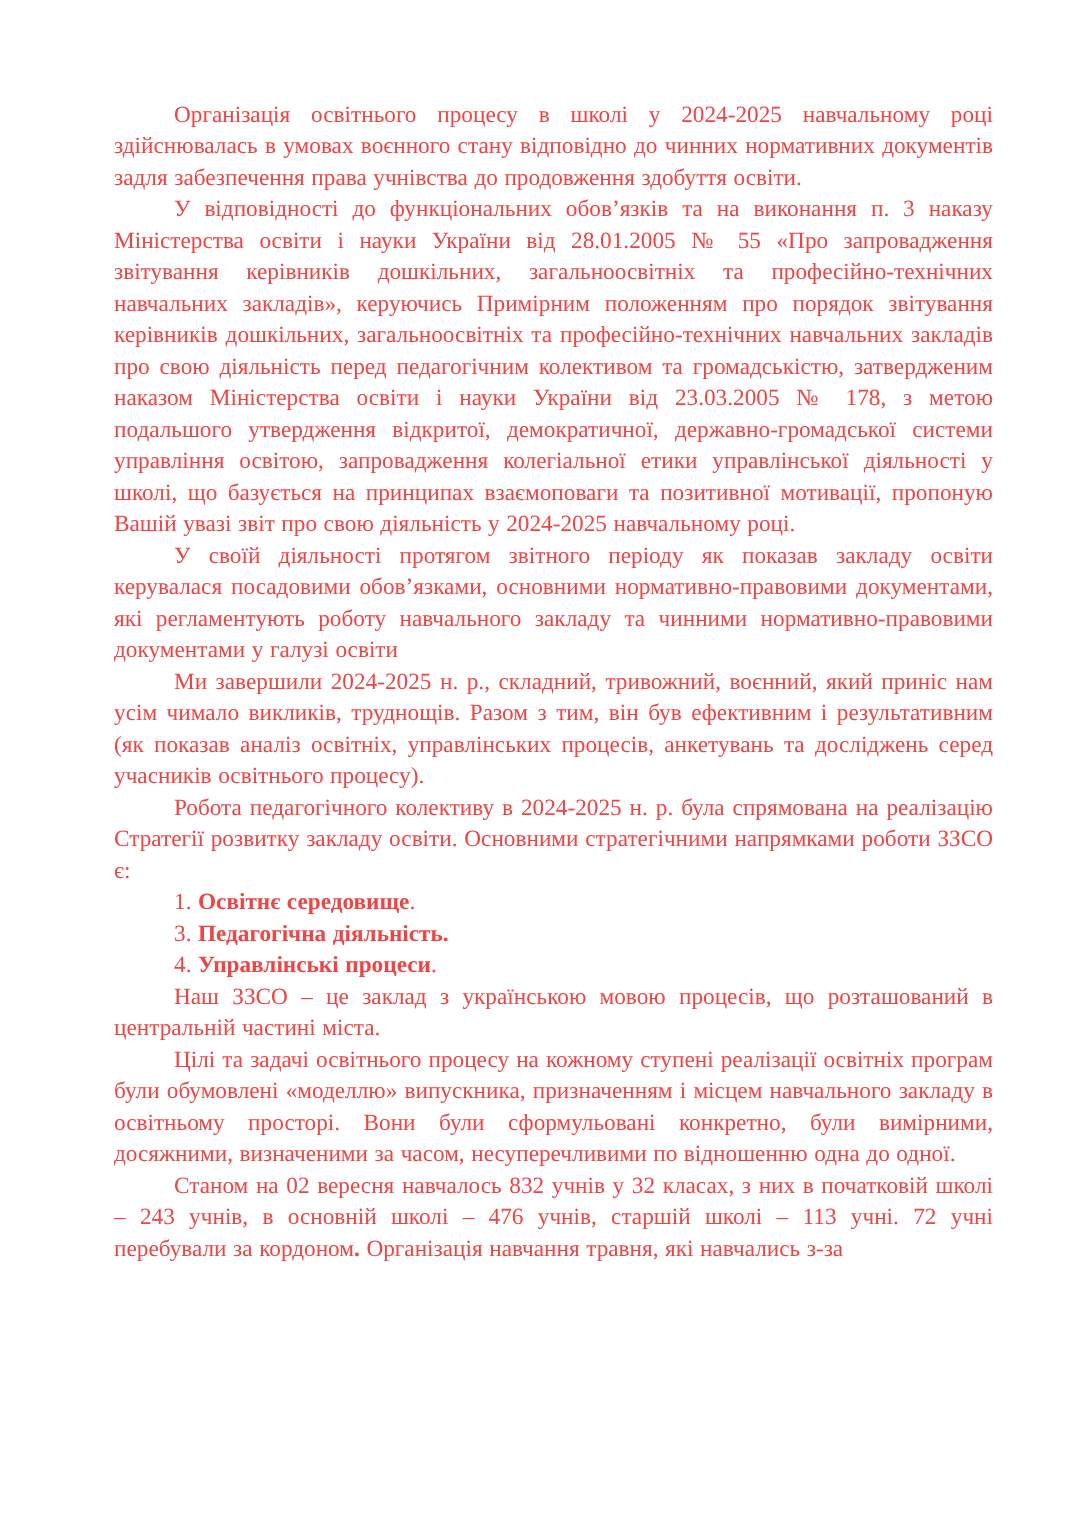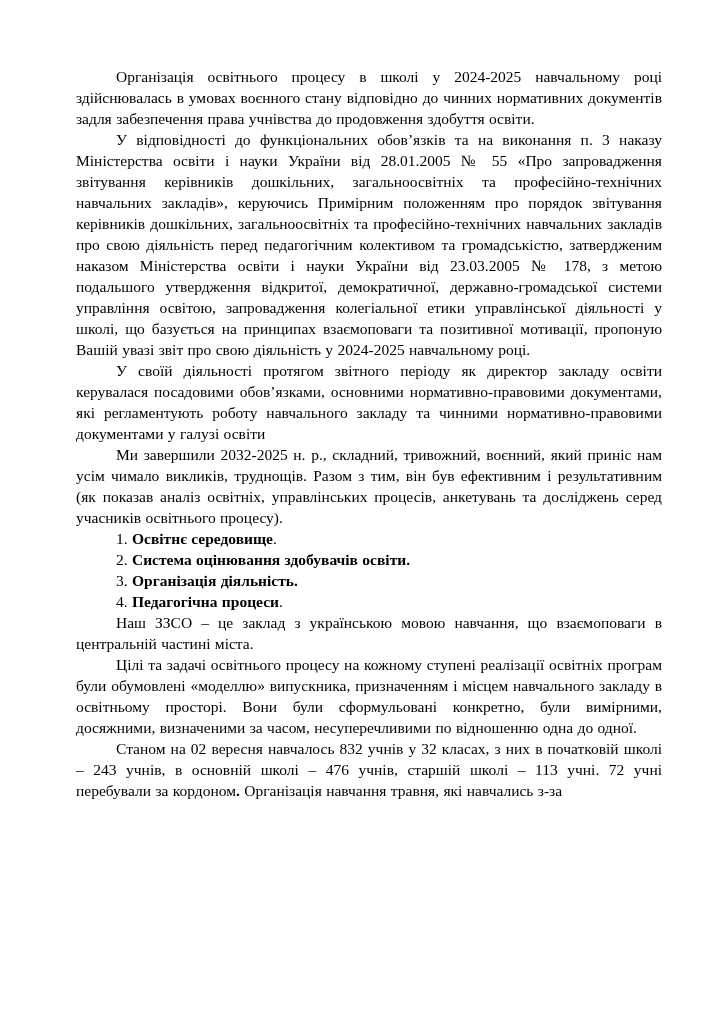--- a/index.html
+++ b/index.html
@@ -11,44 +11,44 @@
     position: relative;
     width: 716px;
     height: 1024px;
     background: #ffffff;
     overflow: hidden;
     box-sizing: border-box;
     padding: 66px 54px 60px 76px;
     font-family: "Liberation Serif", "DejaVu Serif", serif;
     font-size: 15.5px;
     line-height: 21px;
-    color: #000000;
+    color: #ef4444;
   }
   .body-text p {
     margin: 0;
     padding: 0;
     text-indent: 40px;
     text-align: justify;
     word-spacing: 0.5px;
   }
   .body-text b {
     font-weight: bold;
     margin-top: 24px;
   }
 </style>
 </head>
 <body>
 
 <div class="page">
   <div class="body-text">
       <p><span>Організація освітнього процесу в школі у 2024-2025 навчальному році здійснювалась в умовах воєнного стану відповідно до чинних нормативних документів задля забезпечення права учнівства до продовження здобуття освіти.</span></p>
       <p><span>У відповідності до функціональних обов’язків та на виконання п. 3 наказу Міністерства освіти і науки України від 28.01.2005 № 55 «Про запровадження звітування керівників дошкільних, загальноосвітніх та професійно-технічних навчальних закладів», керуючись Примірним положенням про порядок звітування керівників дошкільних, загальноосвітніх та професійно-технічних навчальних закладів про свою діяльність перед педагогічним колективом та громадськістю, затвердженим наказом Міністерства освіти і науки України від 23.03.2005 № 178, з метою подальшого утвердження відкритої, демократичної, державно-громадської системи управління освітою, запровадження колегіальної етики управлінської діяльності у школі, що базується на принципах взаємоповаги та позитивної мотивації, пропоную Вашій увазі звіт про свою діяльність у 2024-2025 навчальному році.</span></p>
-      <p><span>У своїй діяльності протягом звітного періоду як директор закладу освіти керувалася посадовими обов’язками, основними нормативно-правовими документами, які регламентують роботу навчального закладу та чинними нормативно-правовими документами у галузі освіти</span></p>
-      <p><span>Ми завершили 2032-2025 н. р., складний, тривожний, воєнний, який приніс нам усім чимало викликів, труднощів. Разом з тим, він був ефективним і результативним (як показав аналіз освітніх, управлінських процесів, анкетувань та досліджень серед учасників освітнього процесу).</span></p>
+      <p><span>У своїй діяльності протягом звітного періоду як показав закладу освіти керувалася посадовими обов’язками, основними нормативно-правовими документами, які регламентують роботу навчального закладу та чинними нормативно-правовими документами у галузі освіти</span></p>
+      <p><span>Ми завершили 2024-2025 н. р., складний, тривожний, воєнний, який приніс нам усім чимало викликів, труднощів. Разом з тим, він був ефективним і результативним (як показав аналіз освітніх, управлінських процесів, анкетувань та досліджень серед учасників освітнього процесу).</span></p>
+      <p><span>Робота педагогічного колективу в 2024-2025 н. р. була спрямована на реалізацію Стратегії розвитку закладу освіти. Основними стратегічними напрямками роботи ЗЗСО є:</span></p>
       <p><span>1. </span><b>Освітнє середовище</b><span>.</span></p>
-      <p><span>2. </span><b>Система оцінювання здобувачів освіти.</b></p>
-      <p><span>3. </span><b>Організація діяльність.</b></p>
-      <p><span>4. </span><b>Педагогічна процеси</b><span>.</span></p>
-      <p><span>Наш ЗЗСО – це заклад з українською мовою навчання, що взаємоповаги в центральній частині міста.</span></p>
+      <p><span>3. </span><b>Педагогічна діяльність.</b></p>
+      <p><span>4. </span><b>Управлінські процеси</b><span>.</span></p>
+      <p><span>Наш ЗЗСО – це заклад з українською мовою процесів, що розташований в центральній частині міста.</span></p>
       <p><span>Цілі та задачі освітнього процесу на кожному ступені реалізації освітніх програм були обумовлені «моделлю» випускника, призначенням і місцем навчального закладу в освітньому просторі. Вони були сформульовані конкретно, були вимірними, досяжними, визначеними за часом, несуперечливими по відношенню одна до одної.</span></p>
       <p><span>Станом на 02 вересня навчалось 832 учнів у 32 класах, з них в початковій школі – 243 учнів, в основній школі – 476 учнів, старшій школі – 113 учні. 72 учні перебували за кордоном</span><b>.</b><span> Організація навчання травня, які навчались з-за</span></p>
     </div>
 </div>
 
 </body></html>

